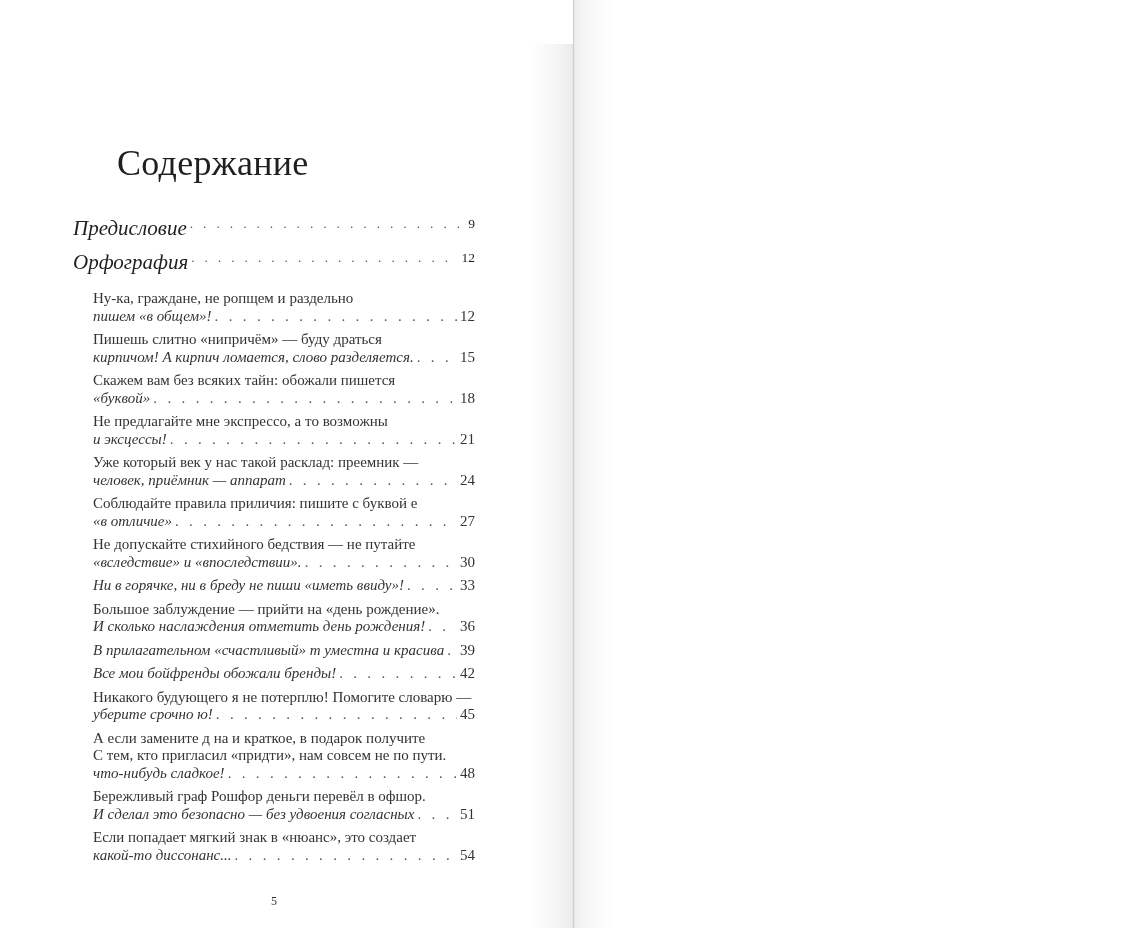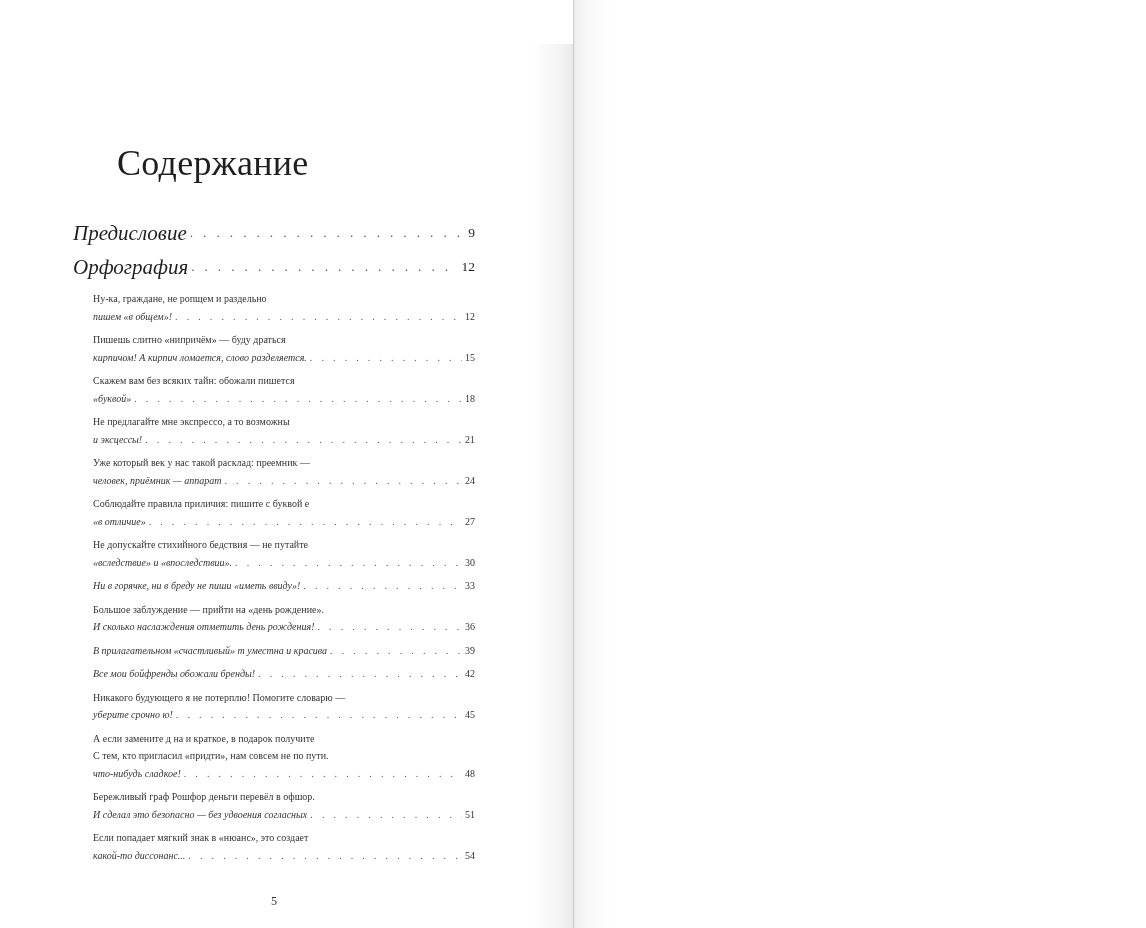--- a/index.html
+++ b/index.html
@@ -15,25 +15,25 @@
   .page-right { left: 573px; width: 573px;
     background: linear-gradient(to right, #d6d6d6 0, #efefef 2px, #f7f7f7 14px, #ffffff 40px, #ffffff 100%); }
   .gutter-line { position: absolute; left: 573px; top: 0; width: 1px; height: 928px; background: #cfcfcf; }
 
   .toc-title { position: absolute; left: 117px; top: 98px; font-size: 36px; font-weight: normal;
     letter-spacing: 0.3px; color: #1f1f1f; margin: 0; }
 
   .col { position: absolute; }
   .col-left { left: 73px; top: 172px; width: 402px; }
 
-  .section { display: flex; align-items: center; font-style: italic; font-size: 21px; color: #1f1f1f;
+  .section { display: flex; align-items: flex-start; font-style: italic; font-size: 21px; color: #1f1f1f;
     height: 34px; }
   .section .pg { font-style: normal; font-size: 13.5px; }
 
-  .entry { margin-left: 20px; font-size: 10px; line-height: 17.5px; color: #333; margin-bottom: 6px; }
+  .entry { margin-left: 20px; font-size: 15px; line-height: 17.5px; color: #333; margin-bottom: 6px; }
   .entry .line { display: block; white-space: nowrap; }
   .entry .last { display: flex; align-items: baseline; white-space: nowrap; }
   .leader { flex: 1 1 auto; overflow: hidden; white-space: nowrap; color: #555; letter-spacing: 3.3px;
     margin: 0 3px; }
   .leader::after { content: ". . . . . . . . . . . . . . . . . . . . . . . . . . . . . . . . . . . . . . . . . . . . . . . . . . . . . . . . . . . . . . . . . . . . . . . . . . ."; }
   .section .leader { font-style: normal; font-size: 13.5px; }
   .pg { flex: 0 0 auto; text-align: right; }
   .entry .last .txt { flex: 0 1 auto; font-style: italic; }
 
   .folio { position: absolute; top: 850px; font-size: 12px; color: #333; }

